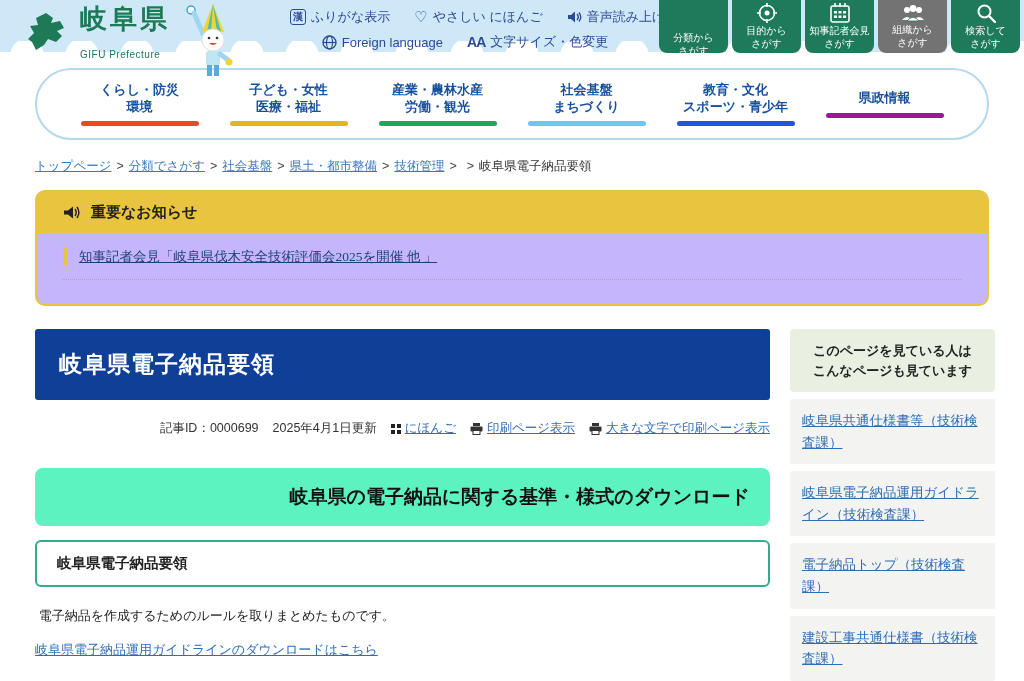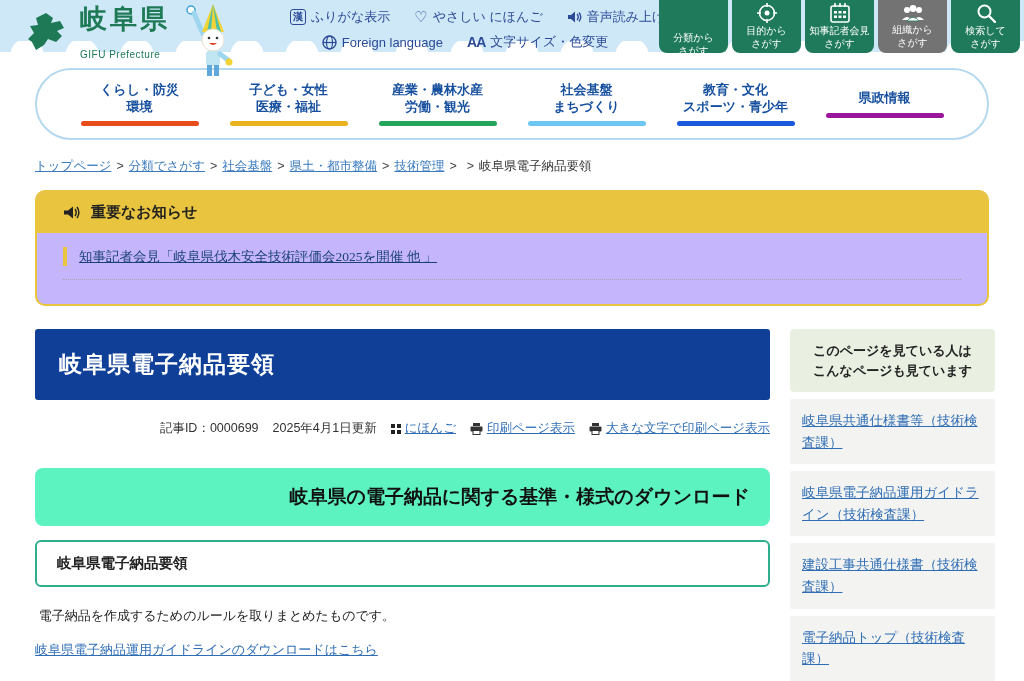--- a/index.html
+++ b/index.html
@@ -307,22 +307,22 @@
       <span>このページを見ている人は</span><br>
       <span>こんなページも見ています</span>
     </div>
     <div class="side-item">
       <a>岐阜県共通仕様書等（技術検査課）</a>
     </div>
     <div class="side-item">
       <a>岐阜県電子納品運用ガイドライン（技術検査課）</a>
     </div>
     <div class="side-item">
+      <a>電子納品トップ（技術検査課）</a>
+    </div>
+    <div class="side-item">
       <a>建設工事共通仕様書（技術検査課）</a>
-    </div>
-    <div class="side-item">
-      <a>電子納品トップ（技術検査課）</a>
     </div>
     <div class="side-item">
       
     </div>
   </aside>
 </div>
 
 </body></html>

